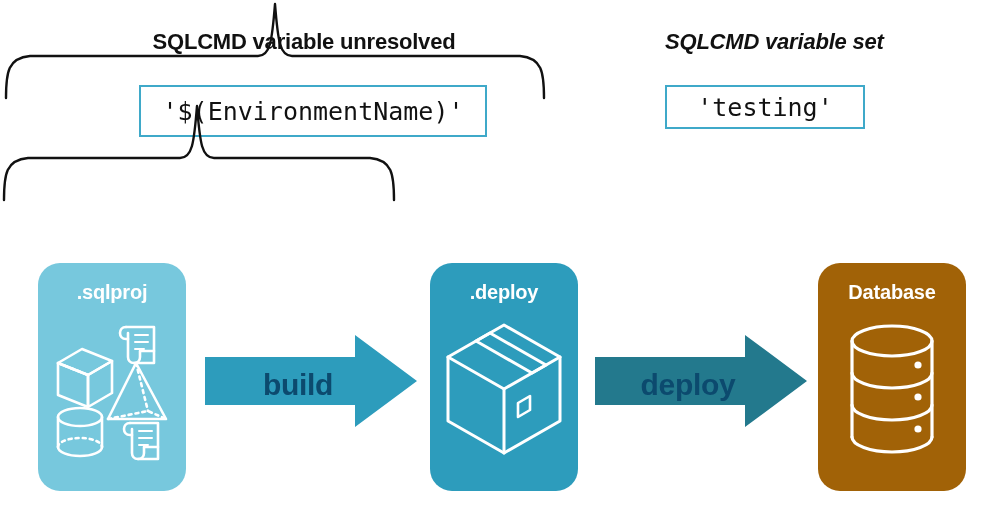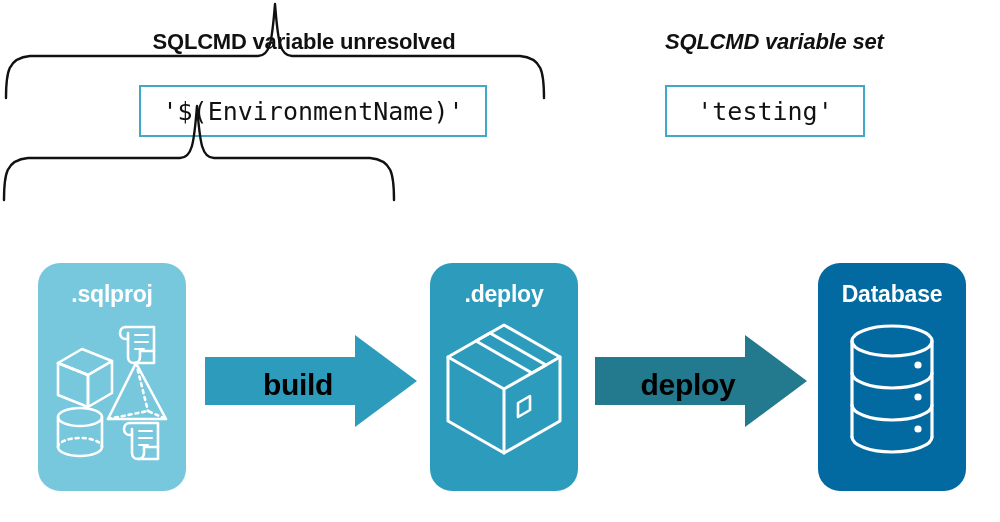--- a/index.html
+++ b/index.html
@@ -37,21 +37,21 @@
     box-sizing: border-box;
     display: flex;
     align-items: center;
     justify-content: center;
     font-family: "DejaVu Sans Mono", "Liberation Mono", monospace;
     font-size: 25px;
     color: #111111;
     letter-spacing: 0px;
   }
   #box-left  { left: 130px; top: 85px; width: 348px; height: 52px; margin-left: 9px; }
-  #box-right { left: 665px; top: 85px; width: 200px; height: 52px; }
+  #box-right { left: 665px; top: 85px; width: 200px; height: 44px; }
 
   
   .brace-svg {
     position: absolute;
     overflow: visible;
   }
   #brace-left-wrap  { left: 30px;  top: 140px; width: 545px; height: 102px; }
   #brace-right-wrap { left: 573px; top: 140px; width: 397px; height: 102px; }
 
   
@@ -60,48 +60,48 @@
     border-radius: 22px;
     box-sizing: border-box;
   }
   .stage-title {
     position: absolute;
     top: 18px;
     left: 0;
     width: 100%;
     text-align: center;
     font-weight: bold;
-    font-size: 23px;
+    font-size: 20px;
     color: #ffffff;
     letter-spacing: -0.2px;
   }
   .stage-art {
     position: absolute;
     left: 0;
     top: 48px;
     width: 100%;
   }
 
   #stage-sqlproj  { left: 38px;  top: 263px; width: 148px; height: 228px; background: #77C8DD; }
   #stage-dacpac   { left: 430px; top: 263px; width: 148px; height: 228px; background: #2D9CBC; }
-  #stage-database { left: 818px; top: 263px; width: 148px; height: 228px; background: #0369a1; }
+  #stage-database { left: 818px; top: 263px; width: 148px; height: 228px; background: #a16207; }
 
   
   .arrow {
     position: absolute;
     display: flex;
     align-items: center;
     justify-content: center;
   }
   .arrow svg { position: absolute; left: 0; top: 0; }
   .arrow-label {
     position: relative;
     font-weight: bold;
     font-size: 30px;
-    color: #000000;
+    color: #0c4a6e;
     letter-spacing: -0.3px;
     padding-right: 26px;
     margin-top: 8px;
   }
   #arrow-build  { left: 205px; top: 335px; width: 212px; height: 92px; }
   #arrow-deploy { left: 595px; top: 335px; width: 212px; height: 92px; }
 </style>
 </head>
 <body>
 

